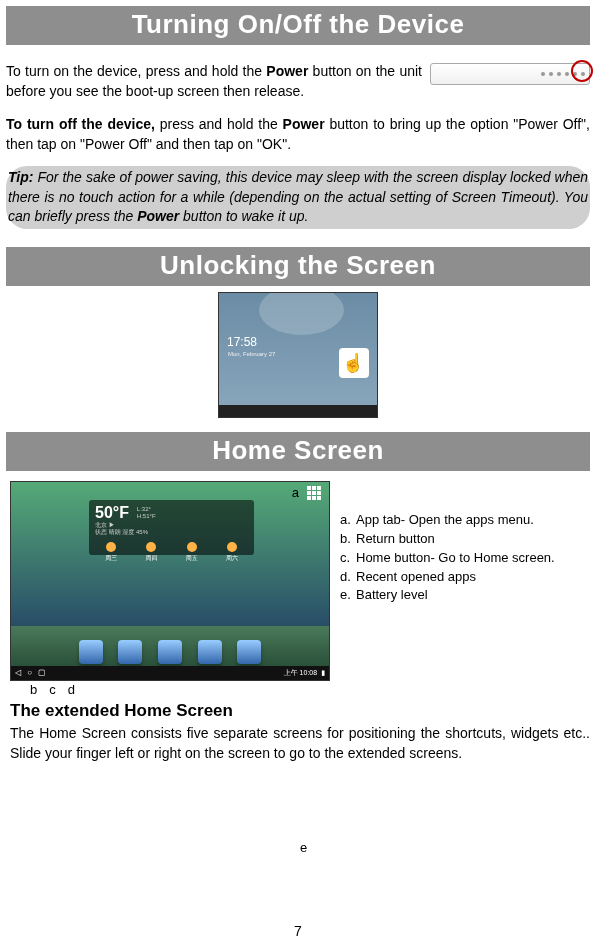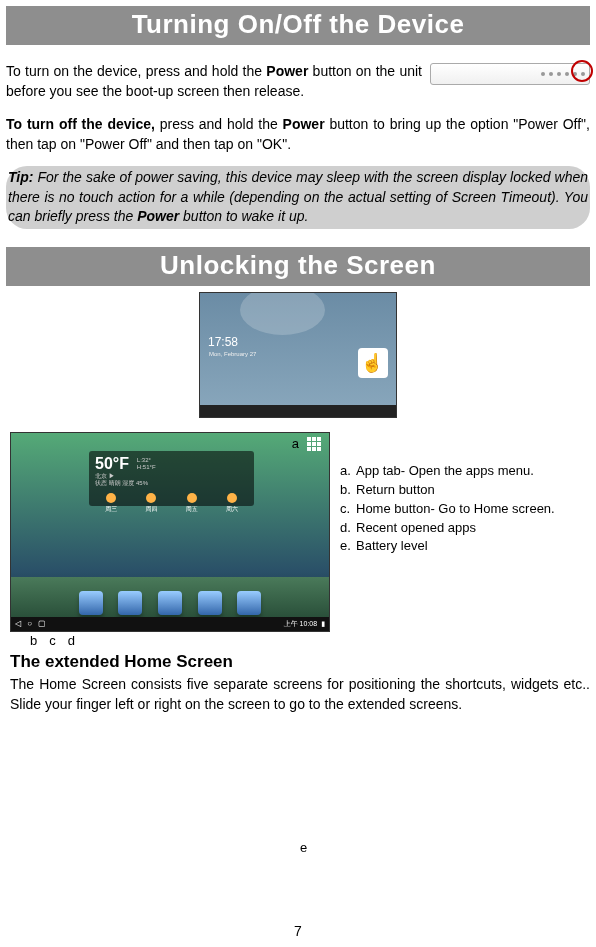--- a/index.html
+++ b/index.html
@@ -69,21 +69,21 @@
   .top-bar-illus .mark {
     position:absolute; right:-4px; top:-4px;
     width:22px;height:22px;border:2px solid #c00000;border-radius:50%;
   }
   .screenshot {
     display: block;
     margin: 6px auto 14px auto;
     position: relative;
   }
   .lockscreen {
-    width: 198px;
+    width: 160px;
     height: 126px;
     background: linear-gradient(#6b8ca5, #8aa8bd);
     border: 1px solid #333;
     position: relative;
     overflow: hidden;
   }
   .lockscreen .time {
     position:absolute; color:#fff; font-size:12px; left:8px; top:42px;
     font-family: Arial, sans-serif;
   }
@@ -204,20 +204,21 @@
 
 
 <div class="screenshot lockscreen">
   <div class="fisheye"></div>
   <div class="time">17:58</div>
   <div class="date">Mon, February 27</div>
   <div class="hand"></div>
   <div class="bottombar"></div>
 </div>
 
+<div class="section-header" style="margin-bottom:10px;">Home Screen</div>
 
 <div class="home-section">
   <div class="homescreen-wrap">
     <div class="homescreen">
       <div class="grid-icon">
         <span></span>
             <span></span>
             <span></span>
             <span></span>
             <span></span>

